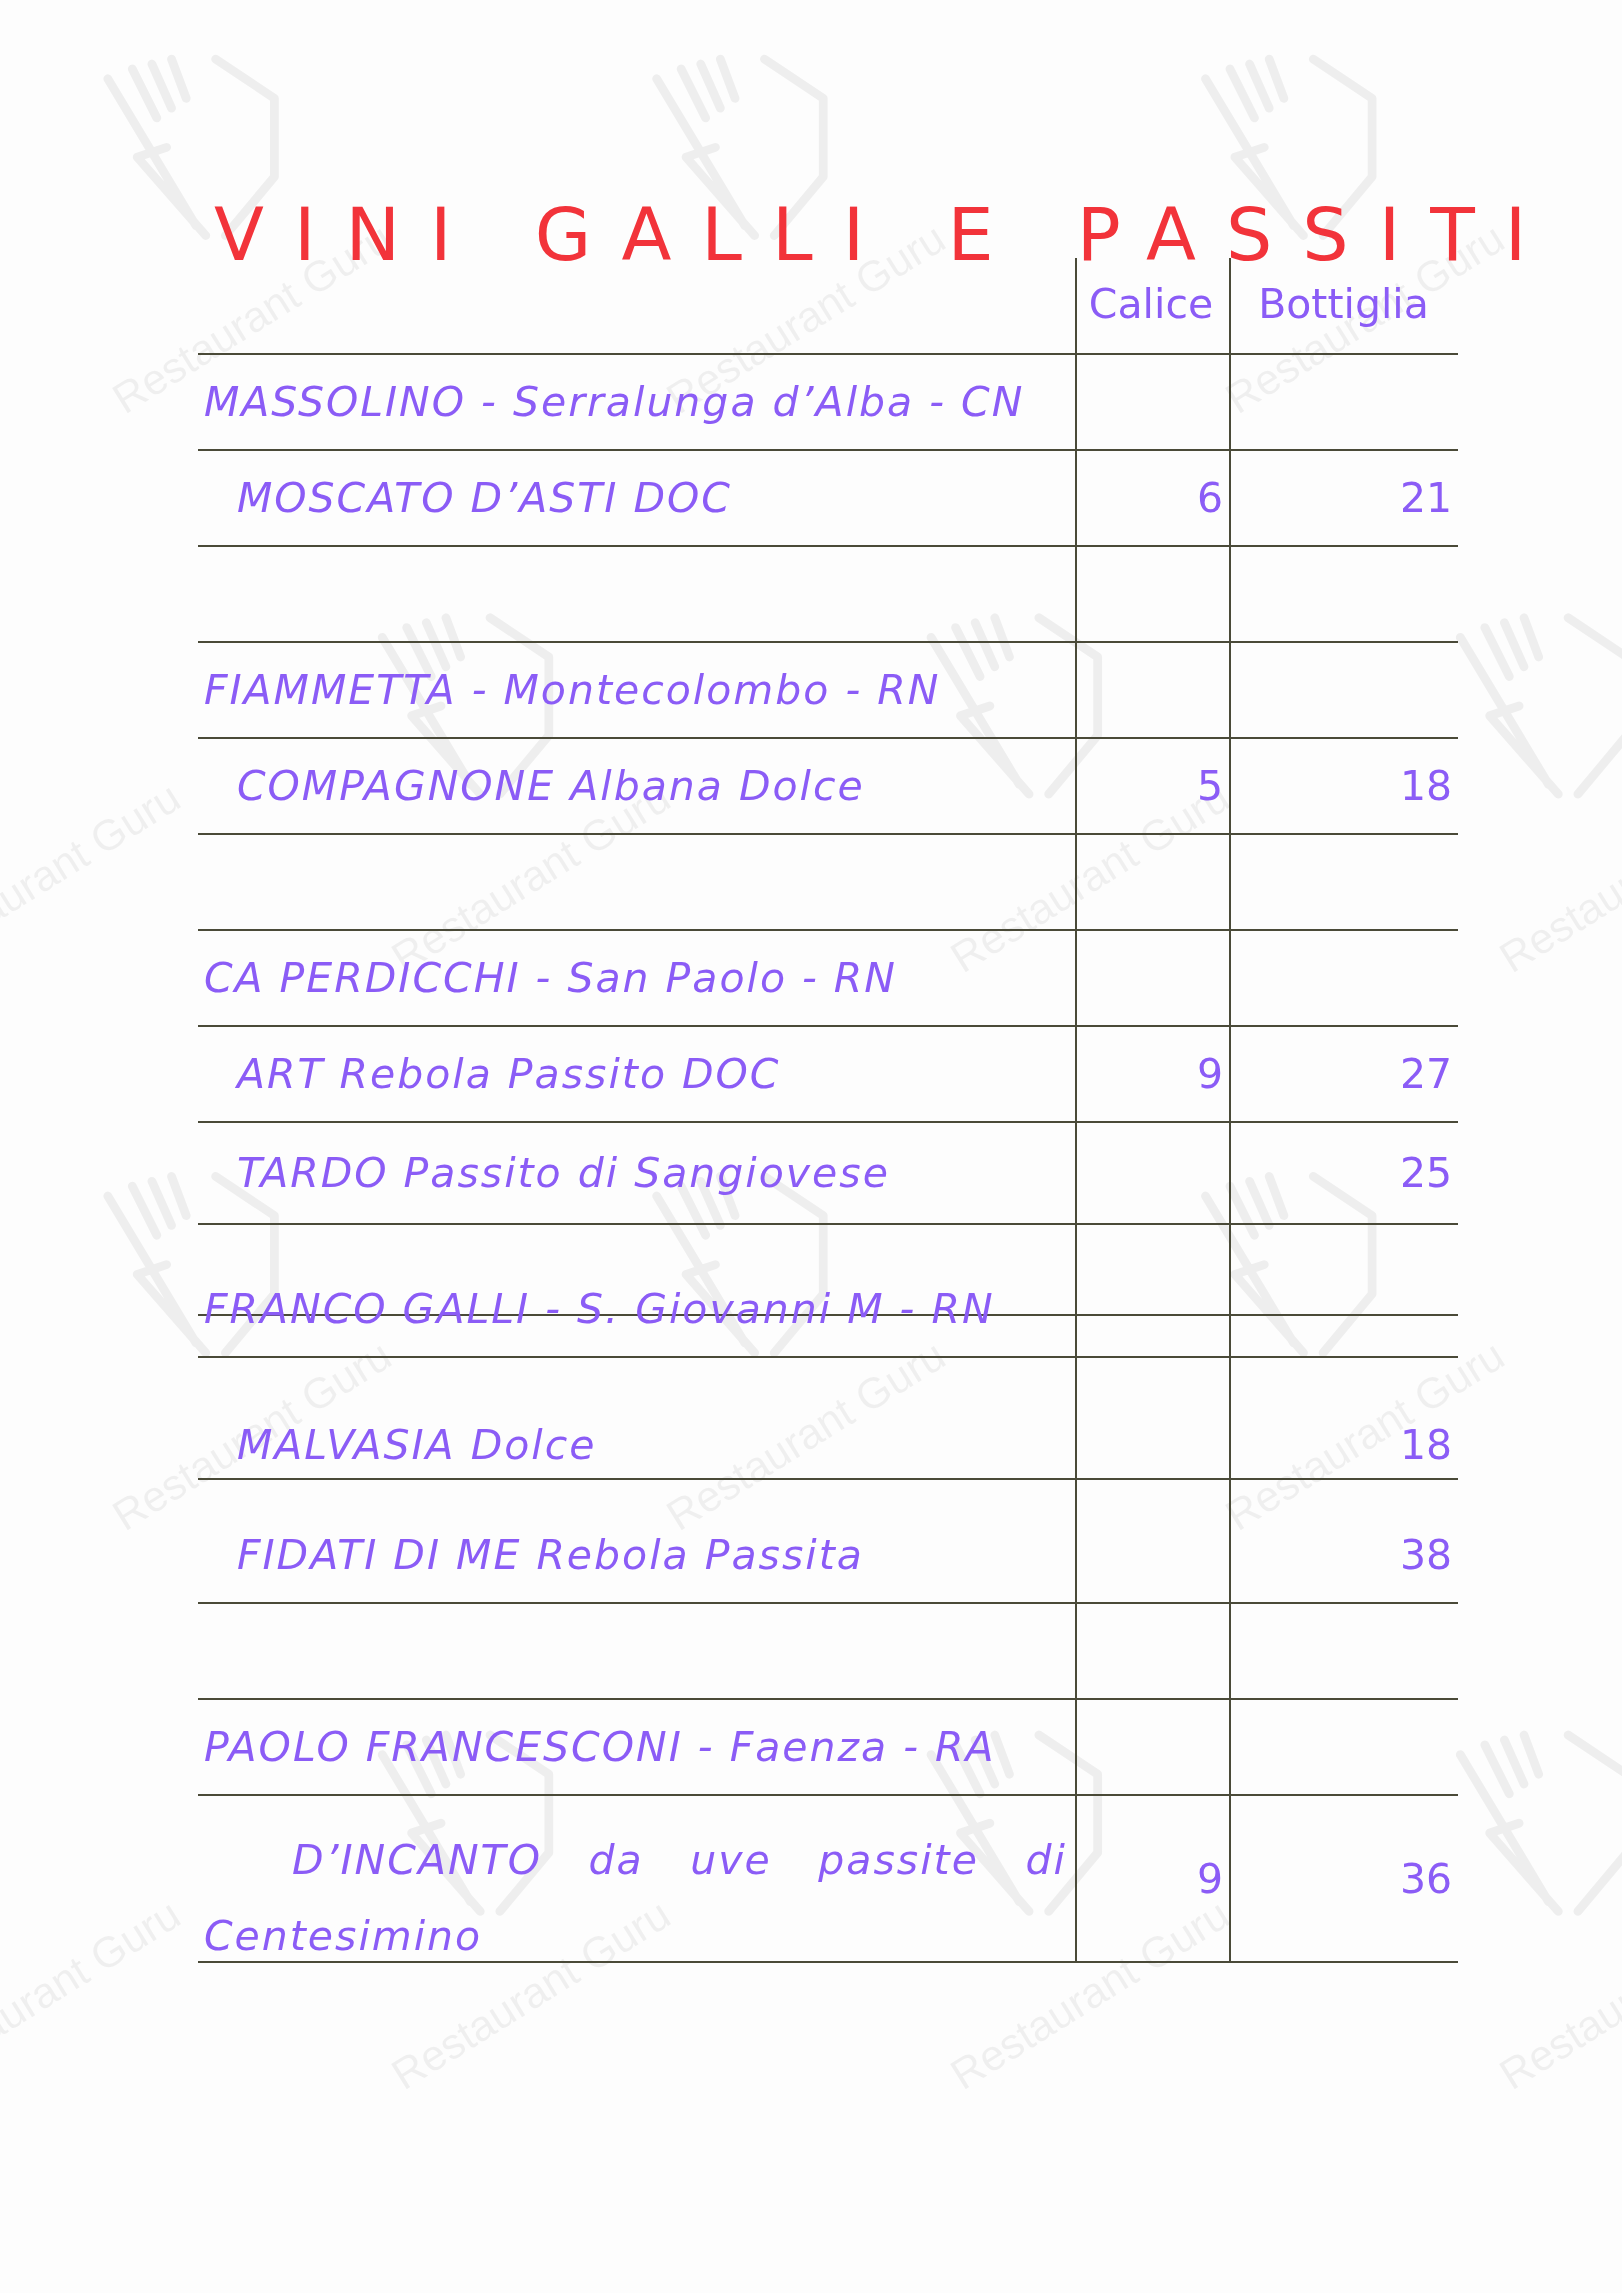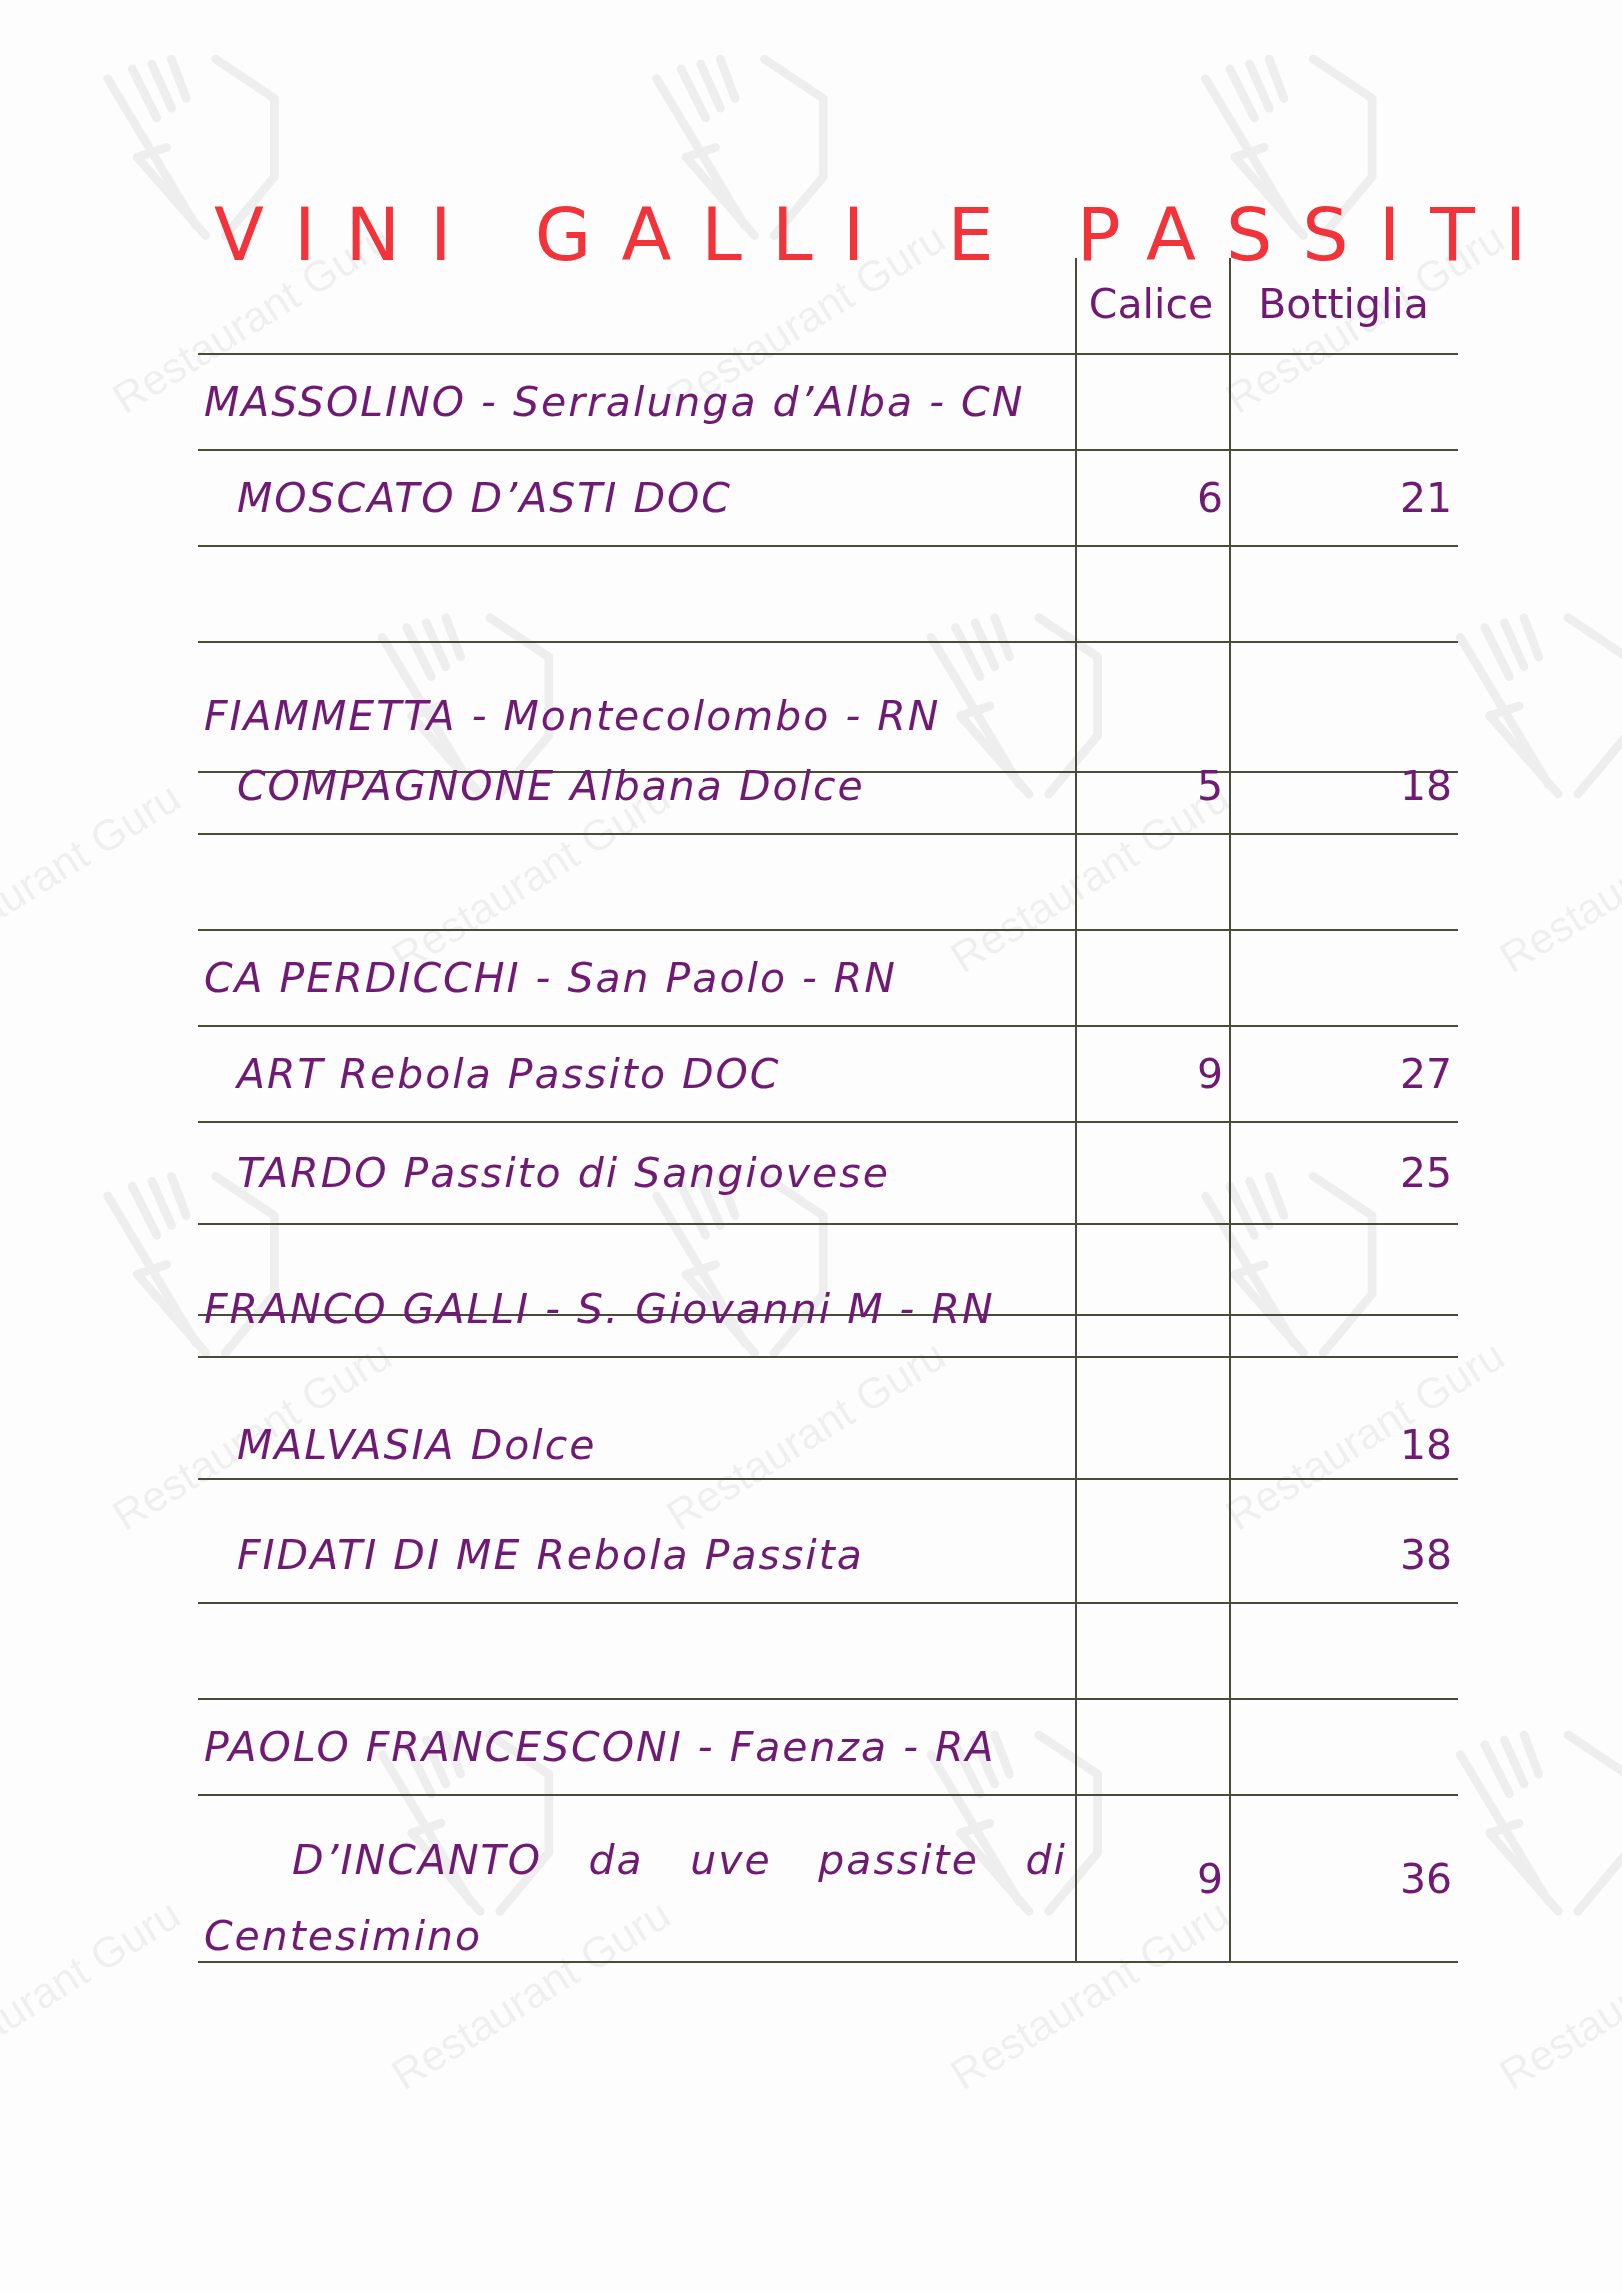--- a/index.html
+++ b/index.html
@@ -44,21 +44,21 @@
     position: absolute; left: 0; width: 1260px;
     border-bottom: 2.5px solid #4a4a38;
     box-sizing: border-box;
   }
   .cell {
     position: absolute; top: 0; height: 100%;
     display: flex; align-items: center;
     box-sizing: border-box;
     font-family: "DejaVu Sans", sans-serif;
     font-size: 41px;
-    color: #701a75;
+    color: #8b5cf6;
     white-space: nowrap;
   }
   .c-name { left: 5.9px; width: 863px; font-style: italic; }
   .c-name.wine { padding-left: 33px; }
   .c-calice { left: 877px; width: 152px; justify-content: flex-end; padding-right: 3.9px; }
   .c-bott { left: 1031px; width: 229px; justify-content: flex-end; padding-right: 5.9px; }
   .header .c-calice, .header .c-bott { justify-content: center; padding-right: 0; align-items: flex-end; padding-bottom: 25.5px; }
   .producer-name { letter-spacing: 2px; }
   .wine-name { letter-spacing: 2px; }
   .multiline { display: block; padding-top: 25.5px; white-space: normal; line-height: 76px; }
@@ -139,21 +139,21 @@
   <div class="row" style="top:97px;height:96px">
     <div class="cell c-name producer-name">MASSOLINO - Serralunga d’Alba - CN</div>
   </div>
   <div class="row" style="top:193px;height:96px">
     <div class="cell c-name wine wine-name">MOSCATO D’ASTI DOC</div>
     <div class="cell c-calice">6</div>
     <div class="cell c-bott">21</div>
   </div>
   <div class="row" style="top:289px;height:96px"></div>
 
-  <div class="row" style="top:403px;height:112px">
+  <div class="row" style="top:385px;height:96px">
     <div class="cell c-name producer-name">FIAMMETTA - Montecolombo - RN</div>
   </div>
   <div class="row" style="top:481px;height:96px">
     <div class="cell c-name wine wine-name">COMPAGNONE Albana Dolce</div>
     <div class="cell c-calice">5</div>
     <div class="cell c-bott">18</div>
   </div>
   <div class="row" style="top:577px;height:96px"></div>
 
   <div class="row" style="top:673px;height:96px">

